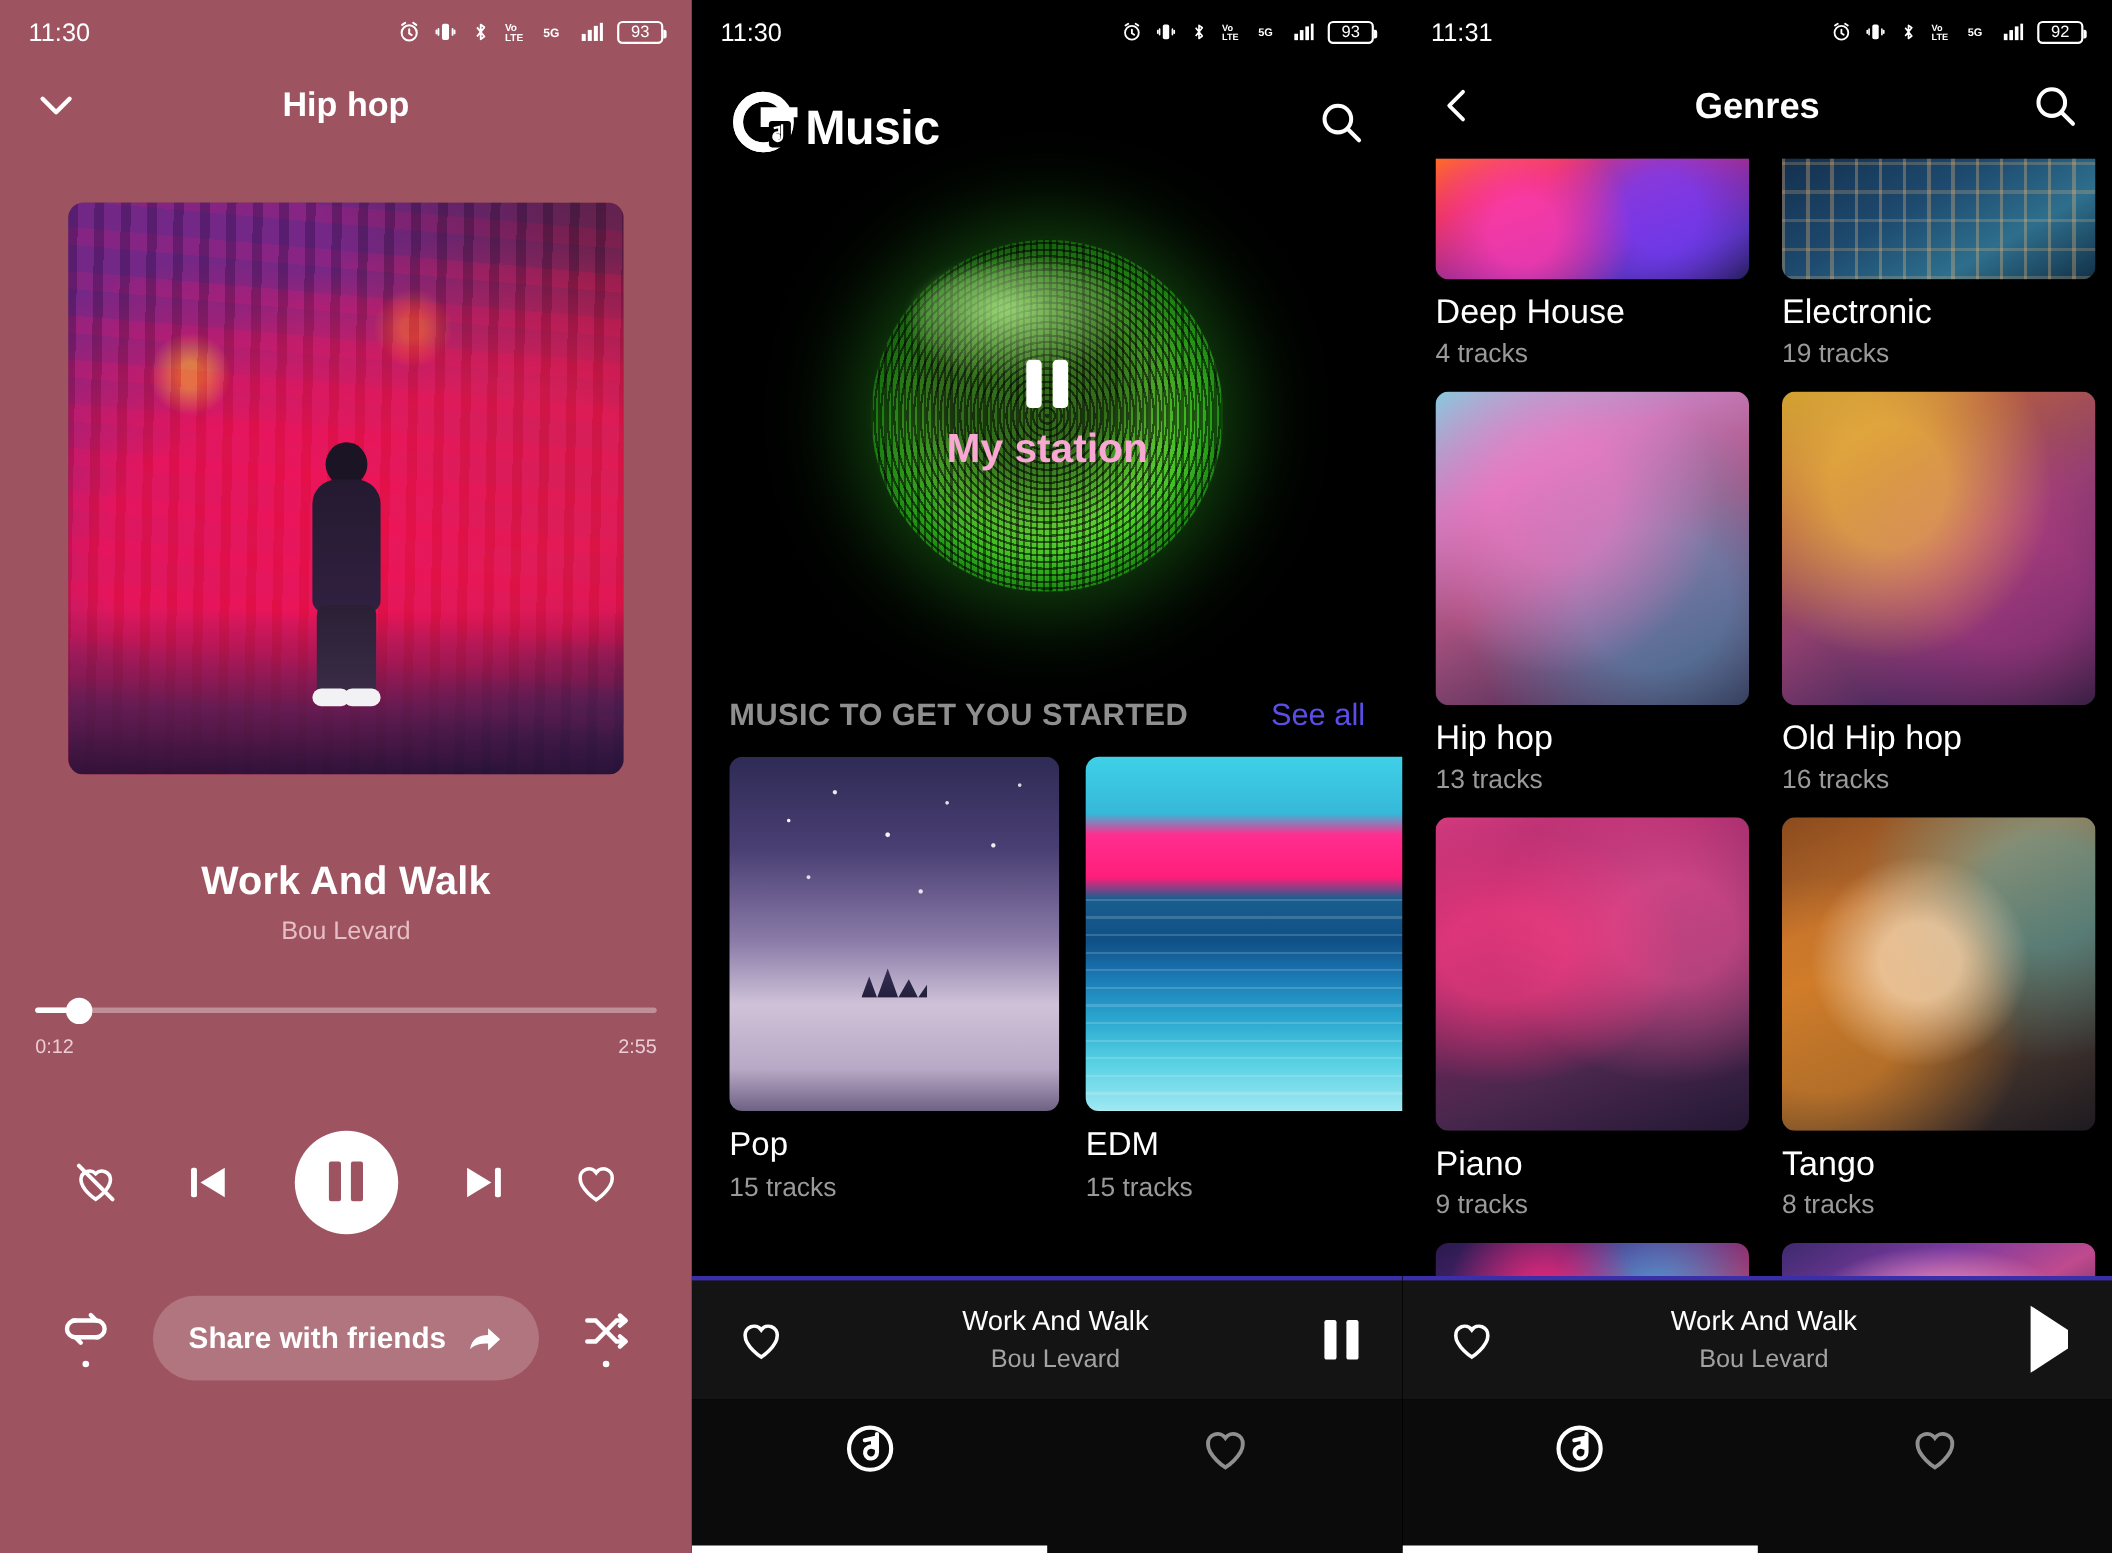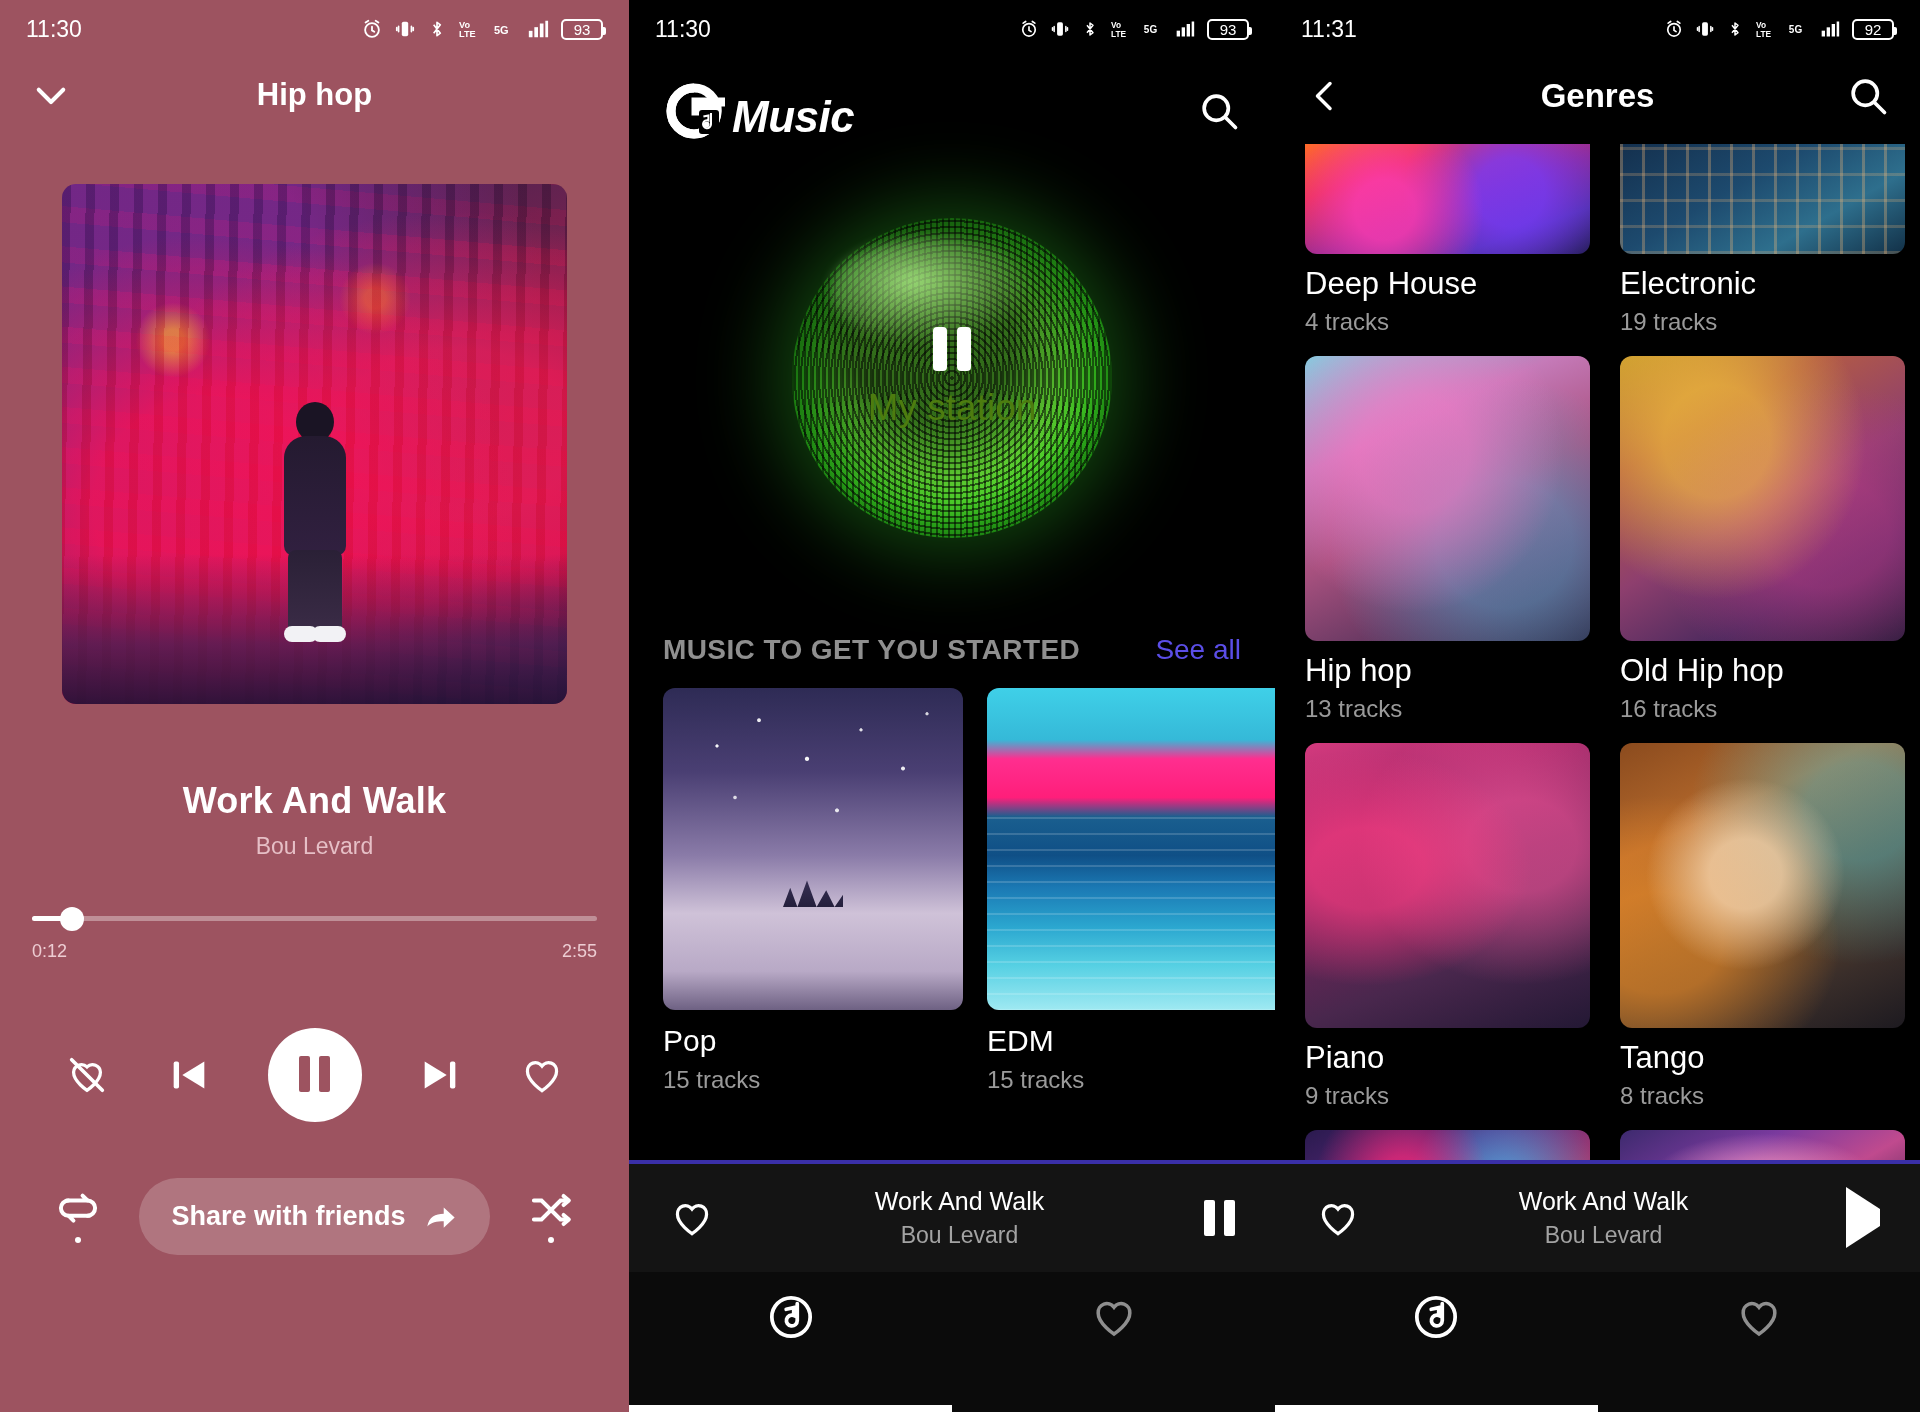--- a/index.html
+++ b/index.html
@@ -150,21 +150,20 @@
   }
 
   
   .panel2 {
     width: 646px; height: 1412px; flex: 0 0 646px;
     background: #000; position: relative; overflow: hidden;
   }
   .p2-header {
     display: flex; align-items: center; justify-content: space-between;
     padding: 22px 34px 0 34px;
-    font-style: italic;
   }
   .brand { display: flex; align-items: flex-end; gap: 7px; }
   .brand-name { color: #fff; font-size: 44px; font-weight: 700; letter-spacing: -.5px; }
 
   .station-wrap {
     height: 460px; display: flex; align-items: center; justify-content: center;
     position: relative; margin-top: 6px;
   }
   .sphere {
     width: 320px; height: 320px; border-radius: 50%;
@@ -186,21 +185,21 @@
     width: 64%; height: 34%; border-radius: 50%;
     background: radial-gradient(ellipse at 40% 40%, rgba(190,255,150,.75), rgba(120,255,90,0) 70%);
     filter: blur(6px);
   }
   .station-center {
     position: absolute; left: 0; right: 0; top: 50%;
     transform: translateY(-50%); text-align: center; z-index: 3;
   }
   .station-pause { display: flex; justify-content: center; gap: 10px; margin-bottom: 16px; }
   .station-pause .b { width: 14px; height: 44px; background: #fff; border-radius: 4px; }
-  .station-label { color: #4d7c0f; font-size: 37px; font-weight: 400; }
+  .station-label { color: #f9a8d4; font-size: 37px; font-weight: 700; }
 
   .section-head {
     display: flex; align-items: baseline; justify-content: space-between;
     padding: 0 34px; margin-top: 26px; gap: 13px;
   }
   .section-title {
     color: #8f8f8f; font-size: 28px; font-weight: 700; letter-spacing: .4px;
   }
   .see-all { color: #5b4ee8; font-size: 28px; font-weight: 400; cursor: pointer; }
 

